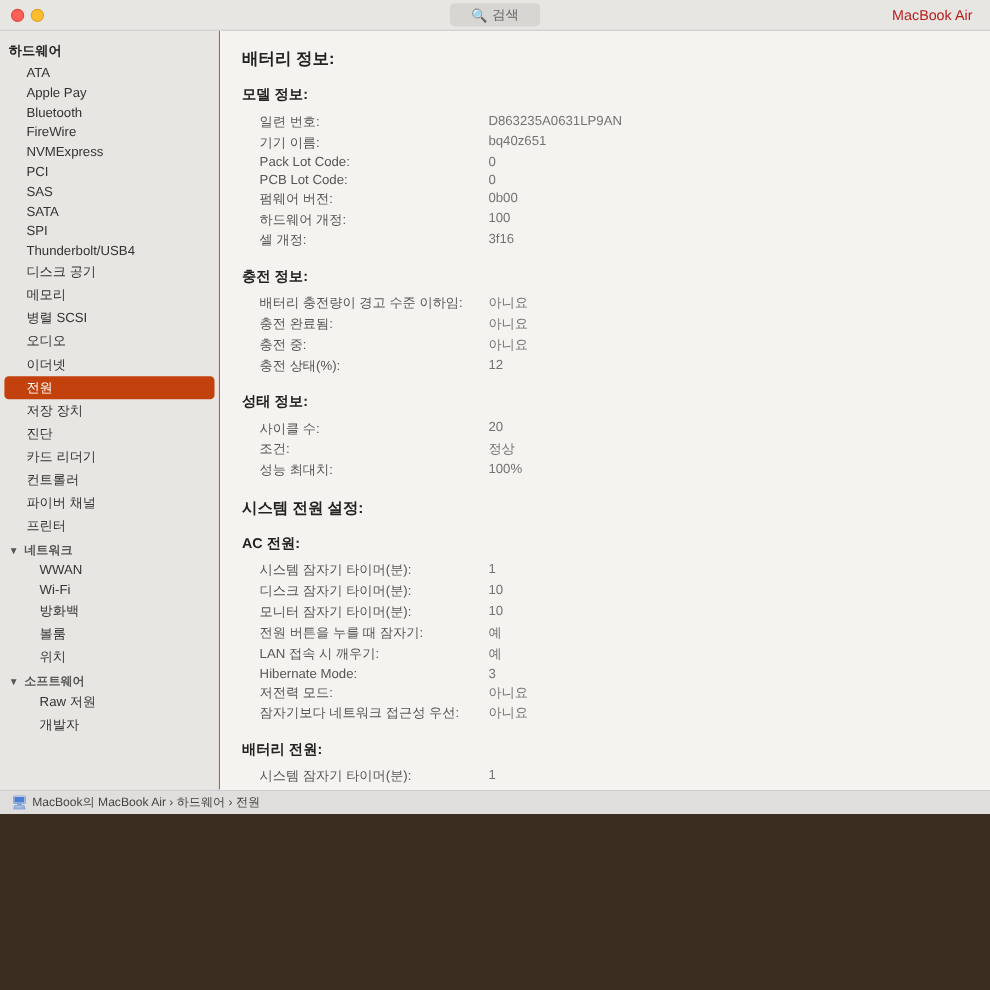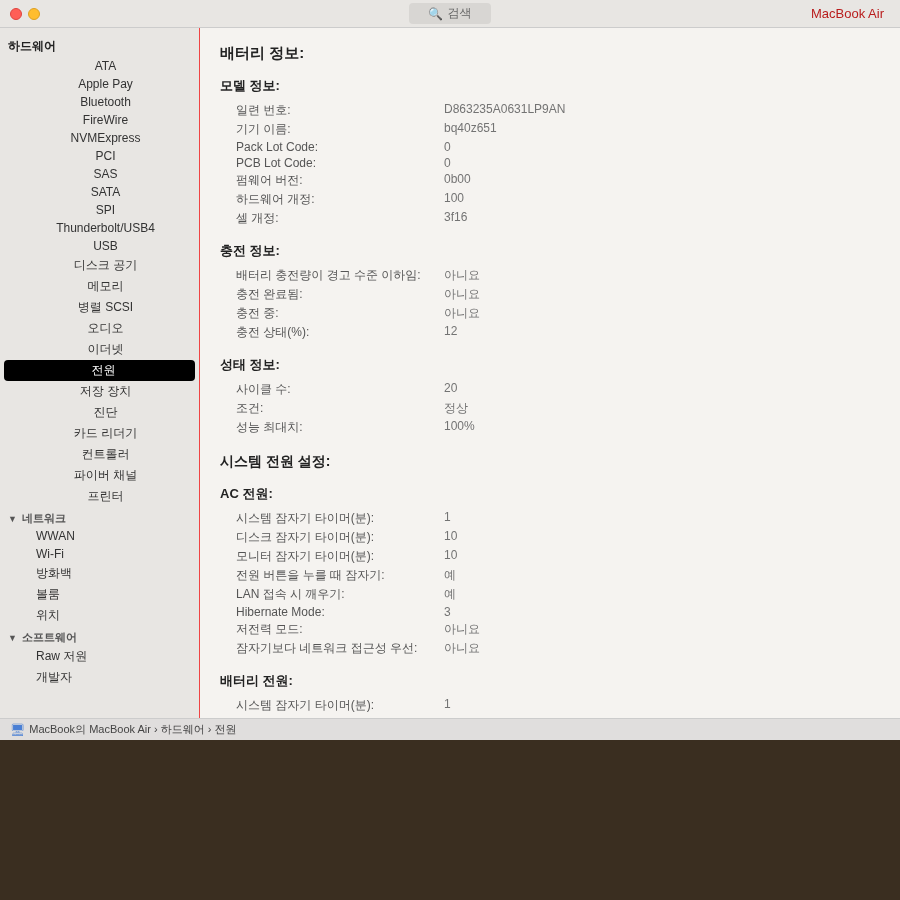--- a/index.html
+++ b/index.html
@@ -88,29 +88,28 @@
 
     .sidebar-item.section-header {
       font-weight: 700;
       font-size: 12px;
       color: #222;
       padding-left: 8px;
     }
 
     .sidebar-item.sub-item {
       padding-left: 24px;
-      text-align: center;
     }
 
     .sidebar-item.sub-sub-item {
       padding-left: 36px;
     }
 
     .sidebar-item.selected {
-      background: #000000;
+      background: #c2410c;
       color: white;
       border-radius: 4px;
       margin: 0 4px;
       padding-left: 12px;
     }
 
     .sidebar-item.selected.sub-item {
       padding-left: 20px;
     }
 
@@ -214,21 +213,20 @@
       <div class="sidebar-item sub-item">ATA</div>
       <div class="sidebar-item sub-item">Apple Pay</div>
       <div class="sidebar-item sub-item">Bluetooth</div>
       <div class="sidebar-item sub-item">FireWire</div>
       <div class="sidebar-item sub-item">NVMExpress</div>
       <div class="sidebar-item sub-item">PCI</div>
       <div class="sidebar-item sub-item">SAS</div>
       <div class="sidebar-item sub-item">SATA</div>
       <div class="sidebar-item sub-item">SPI</div>
       <div class="sidebar-item sub-item">Thunderbolt/USB4</div>
-      <div class="sidebar-item sub-item">USB</div>
       <div class="sidebar-item sub-item">디스크 공기</div>
       <div class="sidebar-item sub-item">메모리</div>
       <div class="sidebar-item sub-item">병렬 SCSI</div>
       <div class="sidebar-item sub-item">오디오</div>
       <div class="sidebar-item sub-item">이더넷</div>
       <div class="sidebar-item sub-item selected">전원</div>
       <div class="sidebar-item sub-item">저장 장치</div>
       <div class="sidebar-item sub-item">진단</div>
       <div class="sidebar-item sub-item">카드 리더기</div>
       <div class="sidebar-item sub-item">컨트롤러</div>

